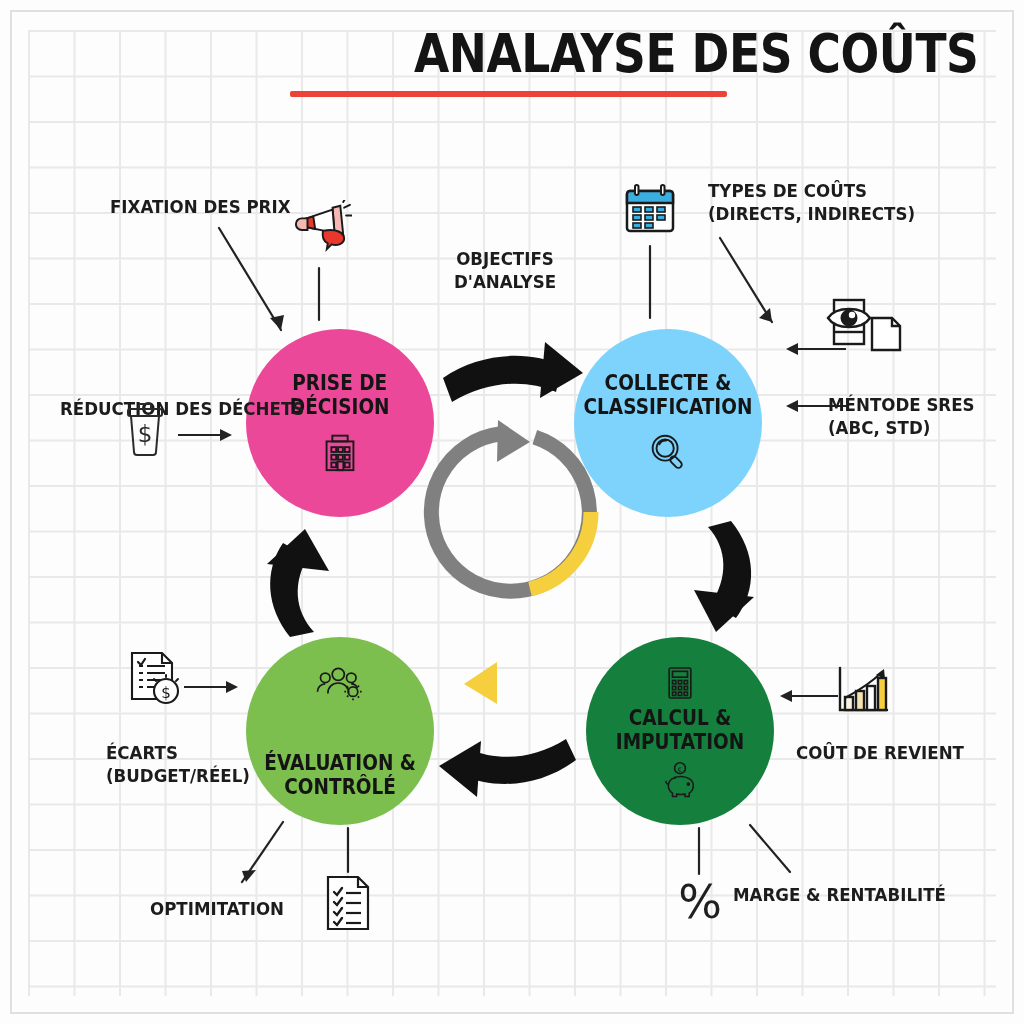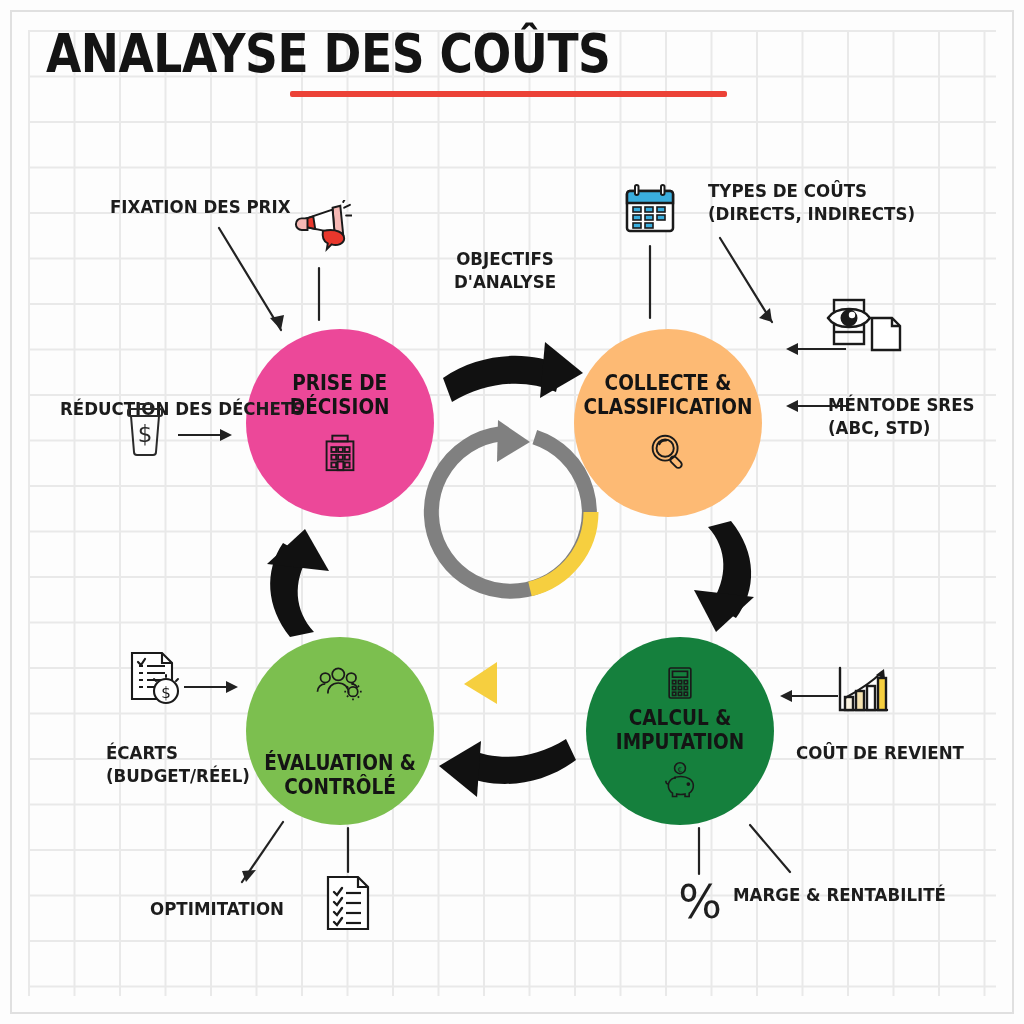--- a/index.html
+++ b/index.html
@@ -31,22 +31,22 @@
   #frame {
     position: absolute;
     left: 10px; top: 10px; right: 10px; bottom: 10px;
     border: 2px solid #e0e0e0;
     pointer-events: none;
   }
 
   
   #title-wrap {
     position: absolute;
-    left: 0; right: 16px; top: 26px;
-    text-align: left;
+    left: 0; right: 0; top: 26px;
+    text-align: right;
   }
   #title {
     display: inline-block;
     font-family: "DejaVu Sans", sans-serif;
     font-weight: bold;
     font-size: 53px;
     letter-spacing: -0.5px;
     color: #141414;
     transform: scaleX(0.86);
     transform-origin: center;
@@ -78,21 +78,21 @@
     font-size: 21px;
     line-height: 1.12;
     color: #141414;
     transform: scaleX(0.88);
     letter-spacing: 0px;
     white-space: pre-line;
   }
   .node svg { display:block; }
 
   #node-red   { left: 246px; top: 329px; width: 188px; height: 188px; background: #ec4899; text-align: center; }
-  #node-blue  { left: 574px; top: 329px; width: 188px; height: 188px; background: #fdba74; }
+  #node-blue  { left: 574px; top: 329px; width: 188px; height: 188px; background: #7dd3fc; }
   #node-yellow{ left: 586px; top: 637px; width: 188px; height: 188px; background: #15803d; }
   #node-green { left: 246px; top: 637px; width: 188px; height: 188px; background: #7cbf4f; gap: 40px; }
 
   
   .side-label {
     position: absolute;
     font-family: "DejaVu Sans", sans-serif;
     font-weight: bold;
     font-size: 18.5px;
     line-height: 1.22;

